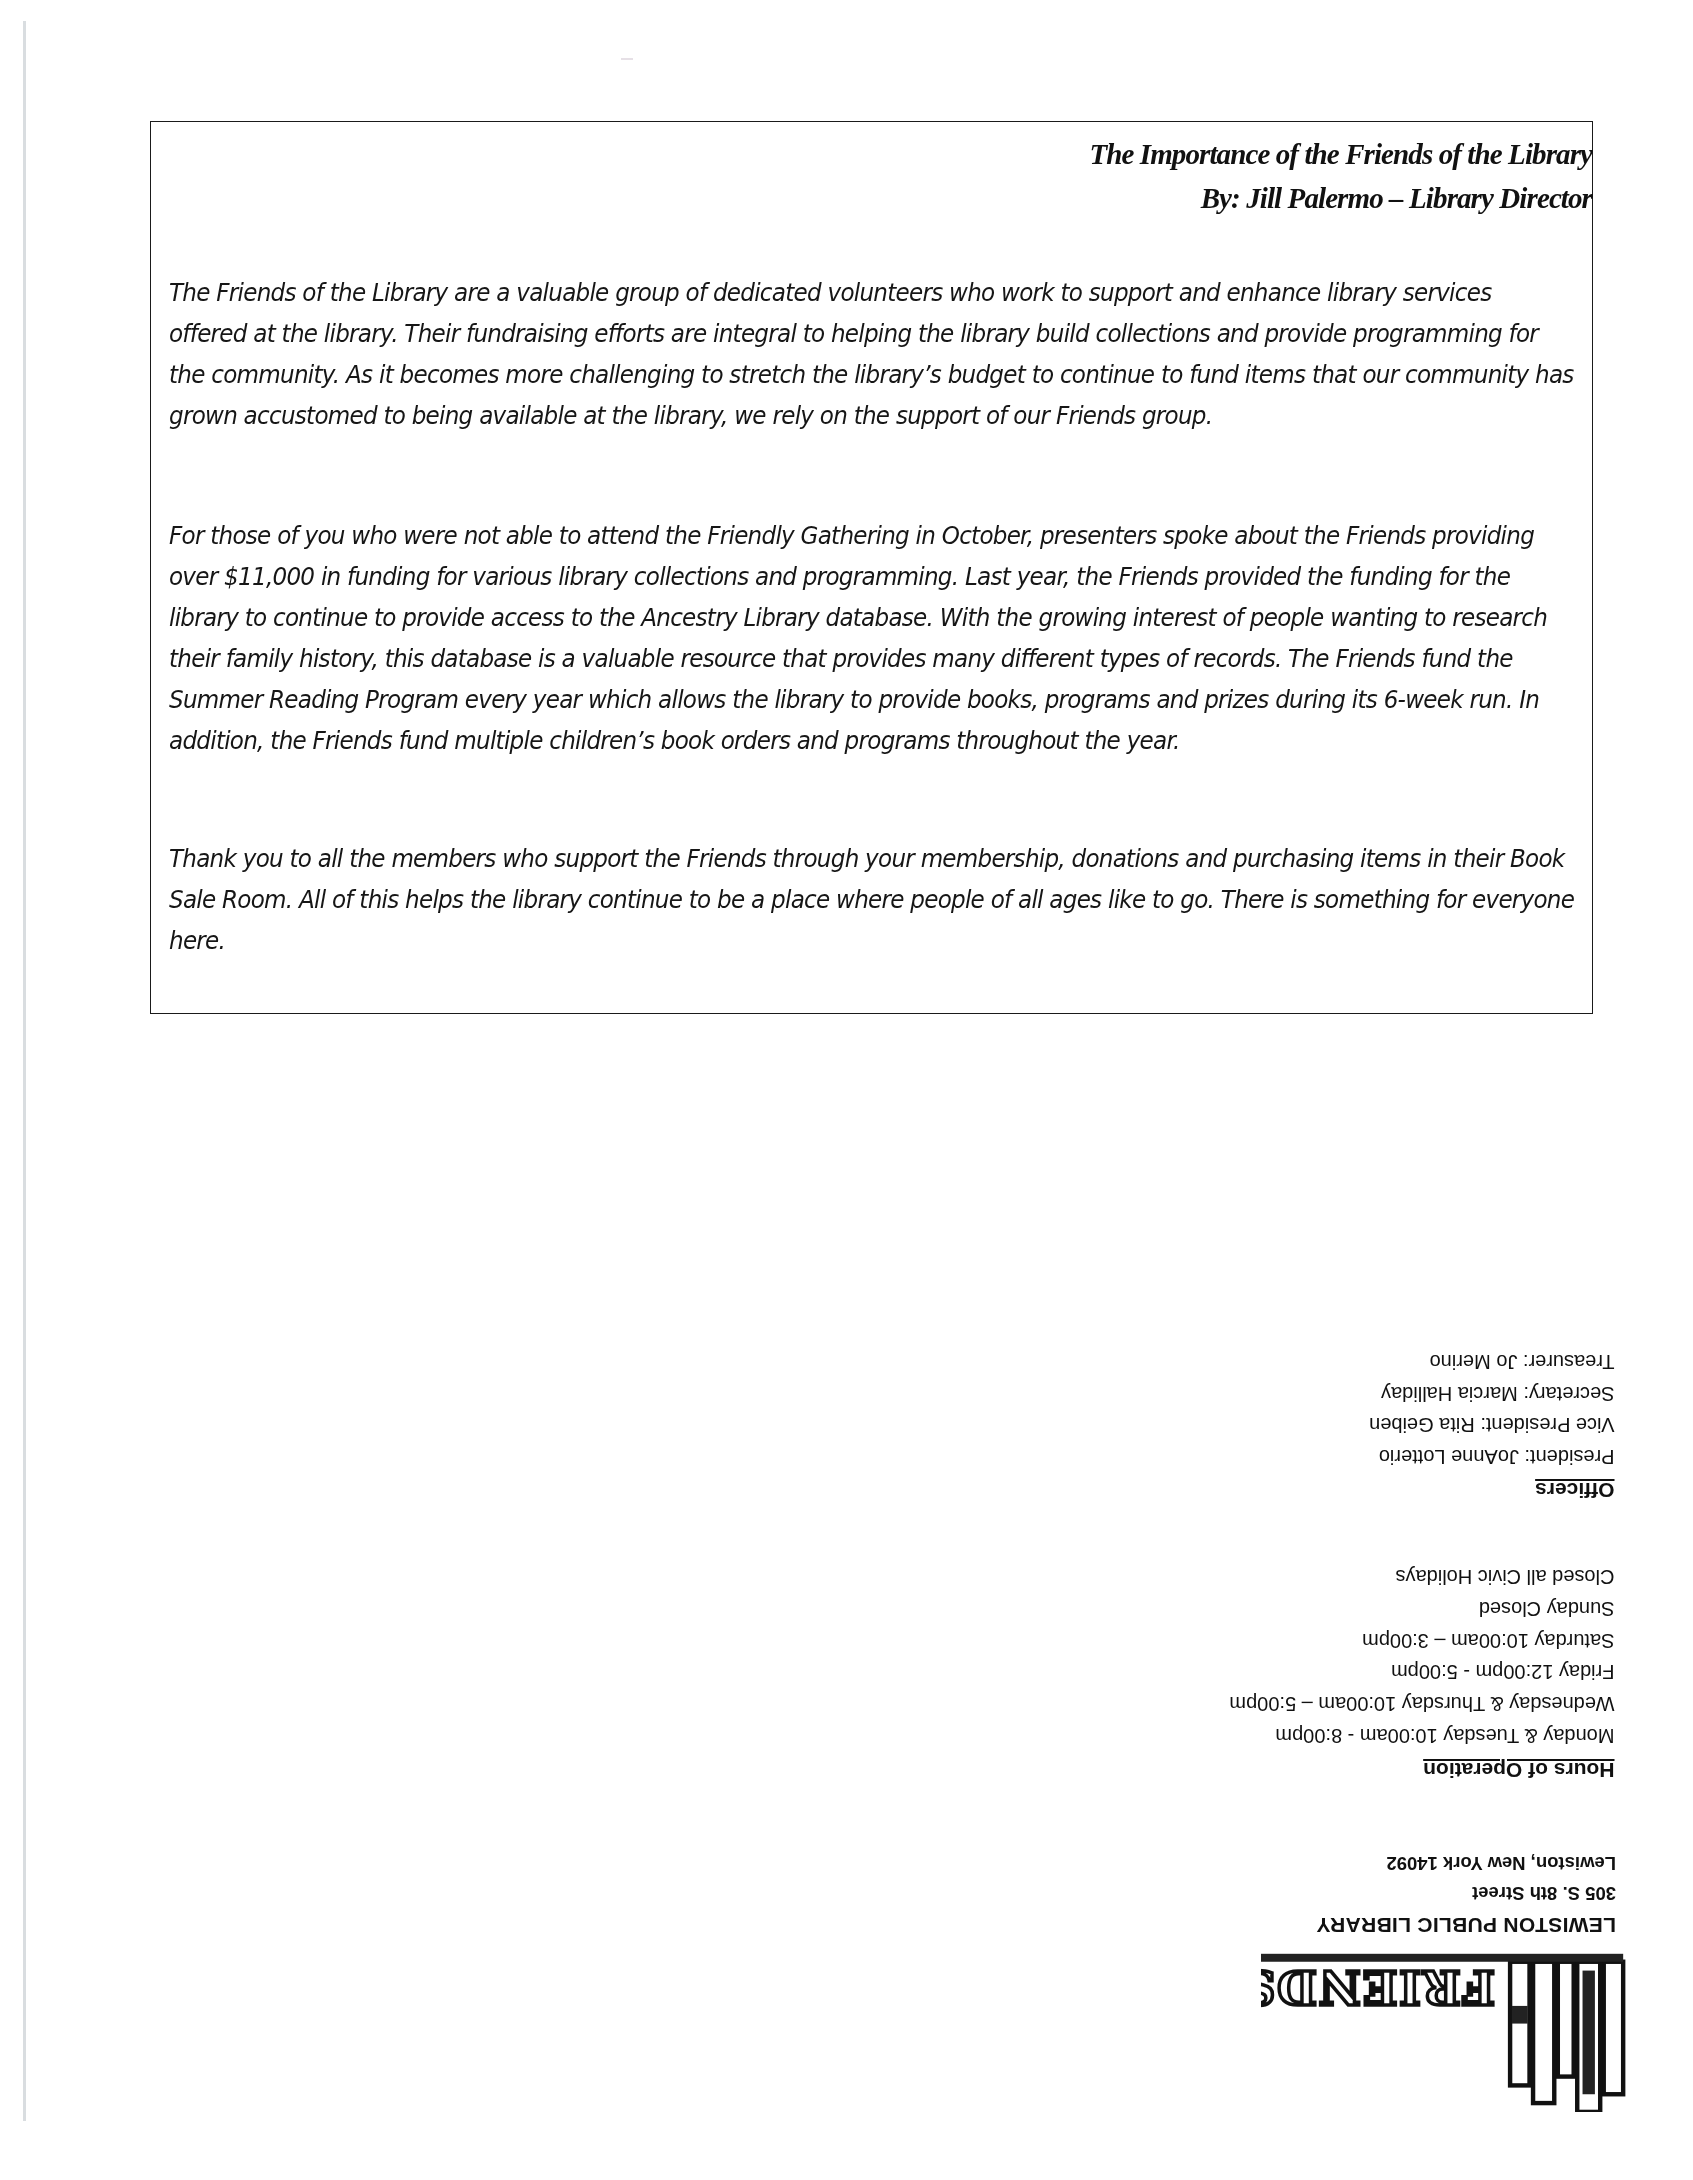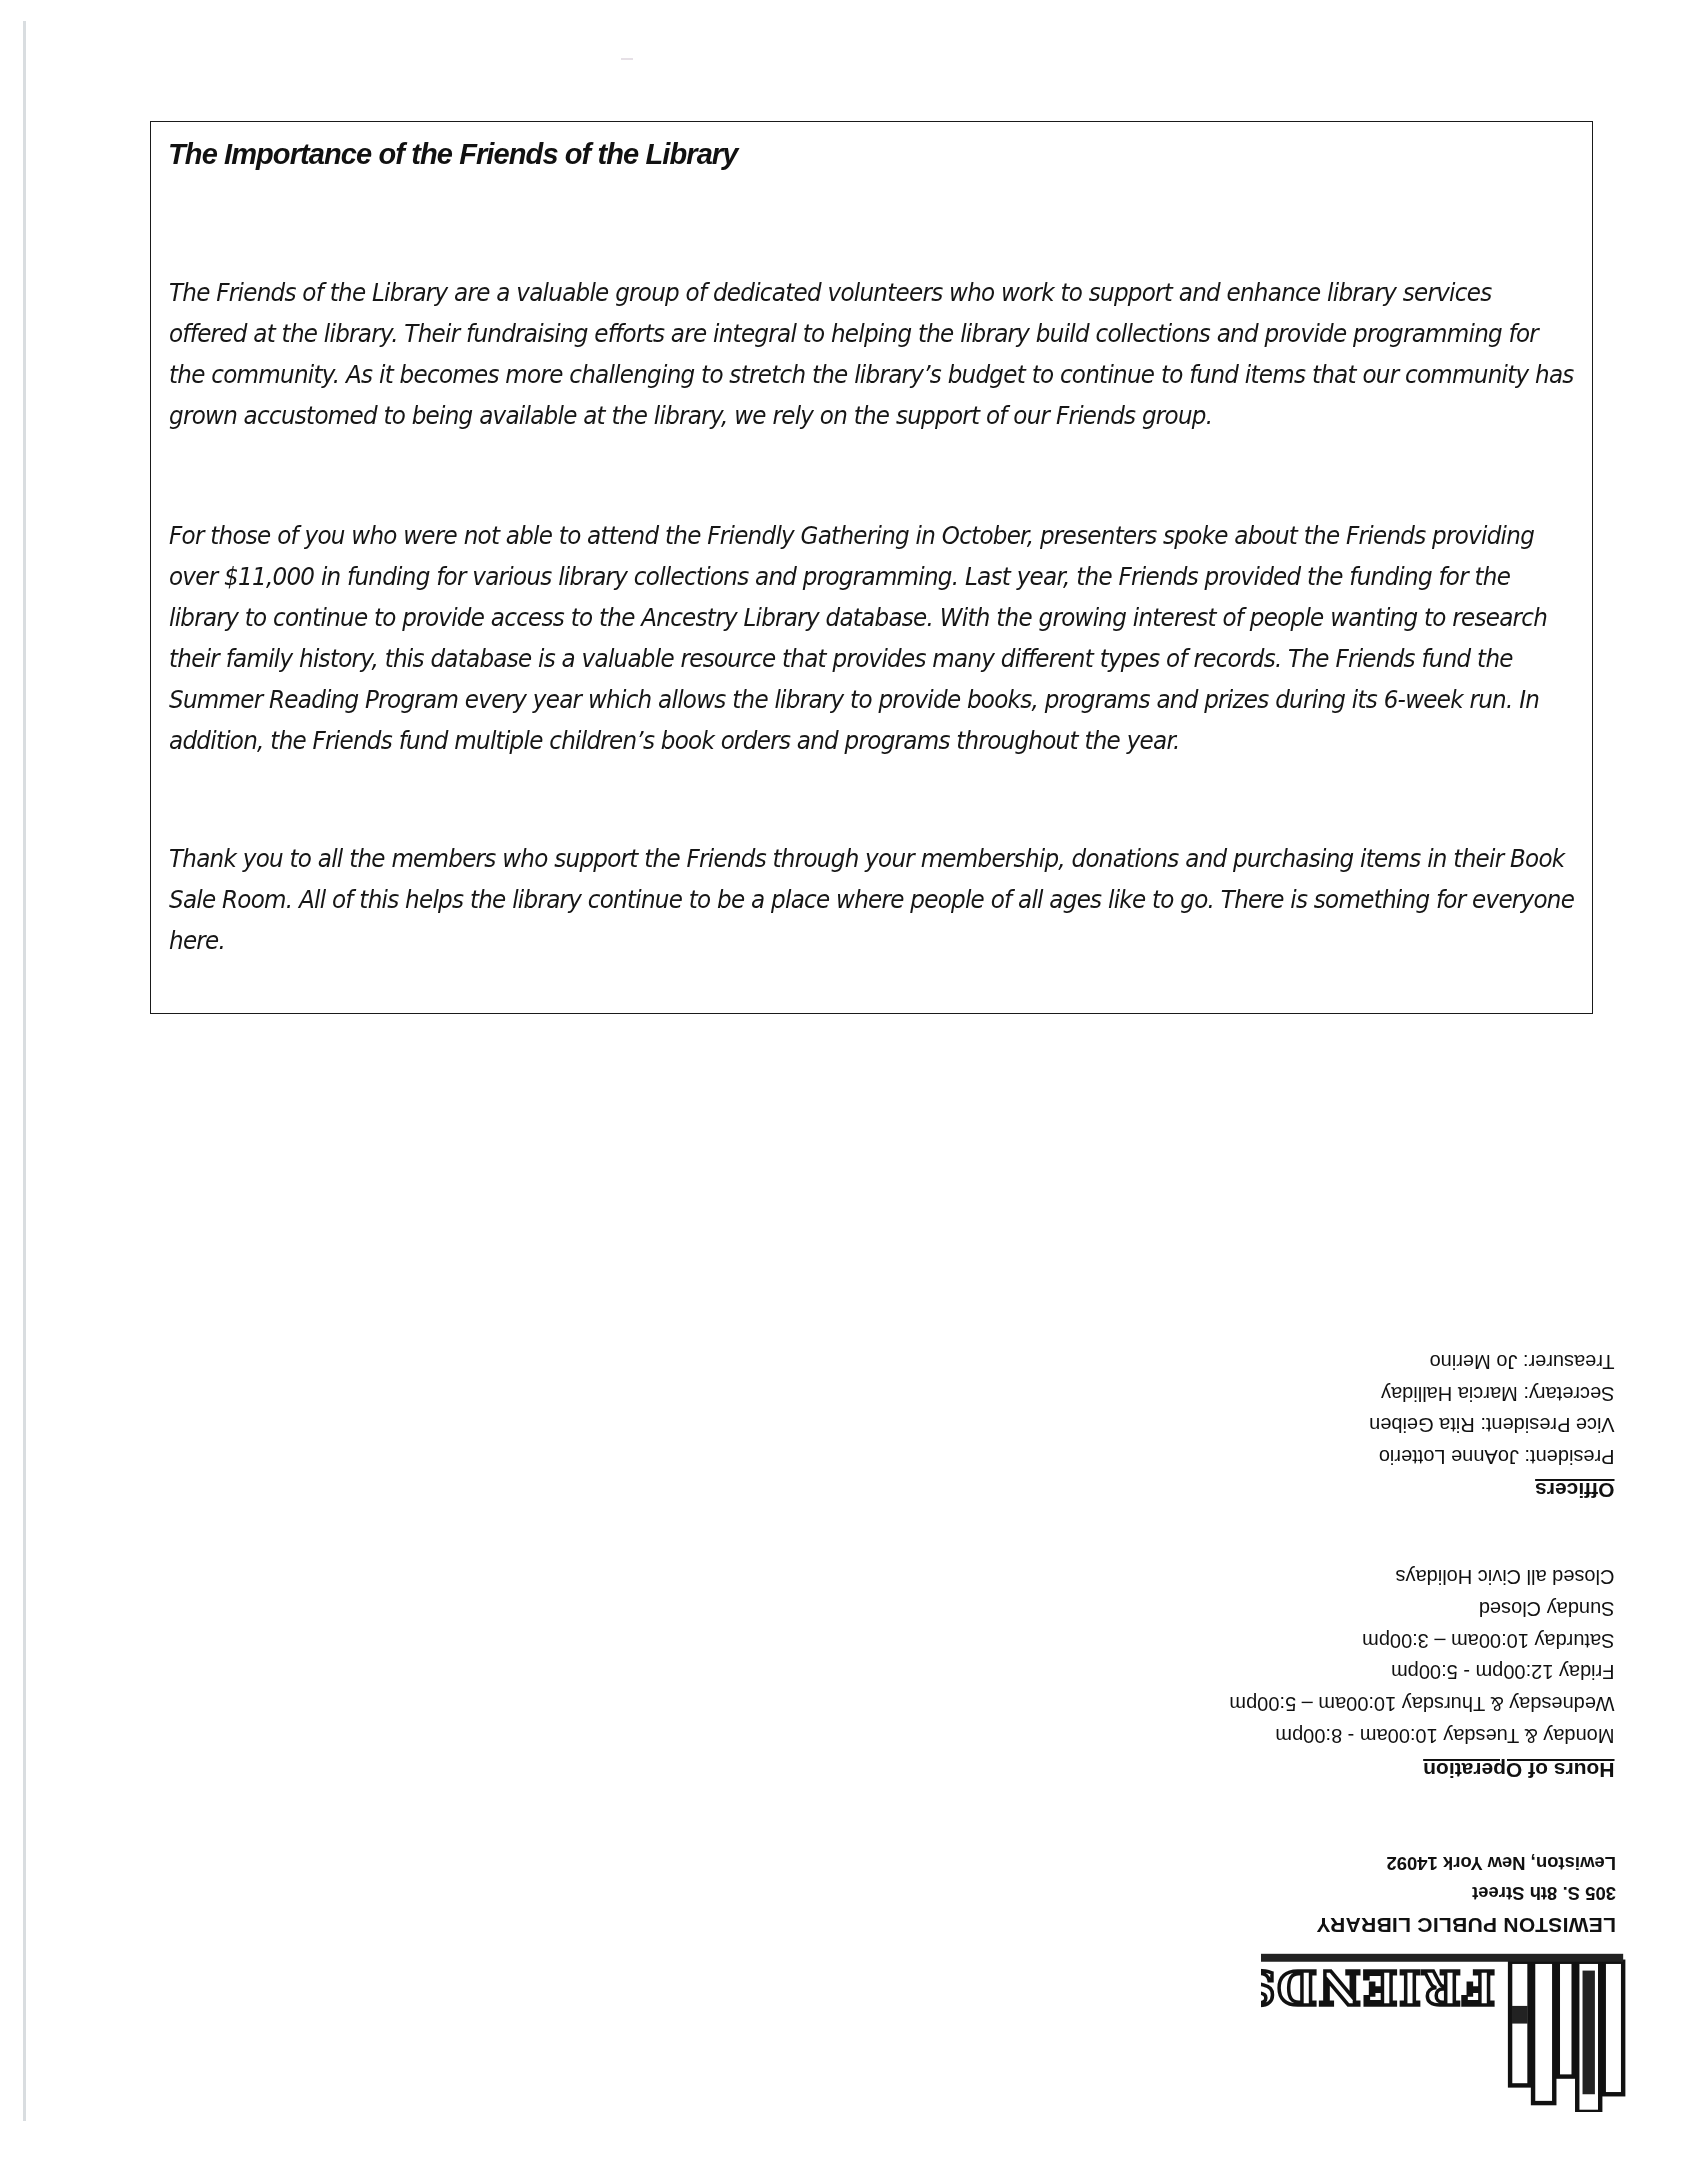--- a/index.html
+++ b/index.html
@@ -13,23 +13,23 @@
     background: #d9dde0;
   }
   .scan-dash {
     position: absolute; left: 621px; top: 58px; width: 12.4px; height: 1.8px; background: #e6e0e6;
   }
   .article-box {
     position: absolute; left: 150px; top: 121px; width: 1443px; height: 893px;
     border: 1.8px solid #1a1a1a; box-sizing: border-box;
   }
   .article-title, .article-byline {
-    position: absolute; left: 17px; width: 100%; text-align: left;
+    position: absolute; left: 0; width: 100%; text-align: right;
     font-style: italic; font-weight: bold; font-size: 29px; letter-spacing: -0.9px;
-    font-family: Liberation Sans, sans-serif;
+    font-family: Liberation Serif, serif;
   }
   .article-title { top: 16px; }
   .article-byline { top: 60px; }
   .para {
     position: absolute; left: 17.6px; width: 1412px;
     font-style: italic; font-size: 25.6px; line-height: 41px; letter-spacing: -0.8px;
     font-family: "DejaVu Sans", sans-serif; color: #161616;
     transform: scaleX(0.9); transform-origin: left top; width: 1562px;
   }
   .para-1 { top: 150px; }
@@ -69,20 +69,21 @@
   .officers-heading { top: 633px; }
 </style>
 </head>
 <body>
 
 <div class="scan-edge"></div>
 <div class="scan-dash"></div>
 
 <section class="article-box">
   <div class="article-title">The Importance of the Friends of the Library</div>
+  <div class="article-byline">By: Jill Palermo – Library Director</div>
   <p class="para para-1" style="margin:0;width:1562px;">The Friends of the Library are a valuable group of dedicated volunteers who work to support and enhance library services offered at the library.  Their fundraising efforts are integral to helping the library build collections and provide programming for the community.  As it becomes more challenging to stretch the library’s budget to continue to fund items that our community has grown accustomed to being available at the library, we rely on the support of our Friends group.</p>
   <p class="para para-2" style="margin:0;width:1566px;">For those of you who were not able to attend the Friendly Gathering in October, presenters spoke about the Friends providing over $11,000 in funding for various library collections and programming.  Last year, the Friends provided the funding for the library to continue to provide access to the Ancestry Library database.  With the growing interest of people wanting to research their family history, this database is a valuable resource that provides many different types of records. The Friends fund the Summer Reading Program every year which allows the library to provide books, programs and prizes during its 6-week run. In addition, the Friends fund multiple children’s book orders and programs throughout the year.</p>
   <p class="para para-3" style="margin:0;width:1562px;">Thank you to all the members who support the Friends through your membership, donations and purchasing items in their Book Sale Room.  All of this helps the library continue to be a place where people of all ages like to go.  There is something for everyone here.</p>
 </section>
 
 <section class="mail-panel">
   <div class="mail-inner">
     <div class="logo">
       <svg viewBox="0 0 420 190">
 

